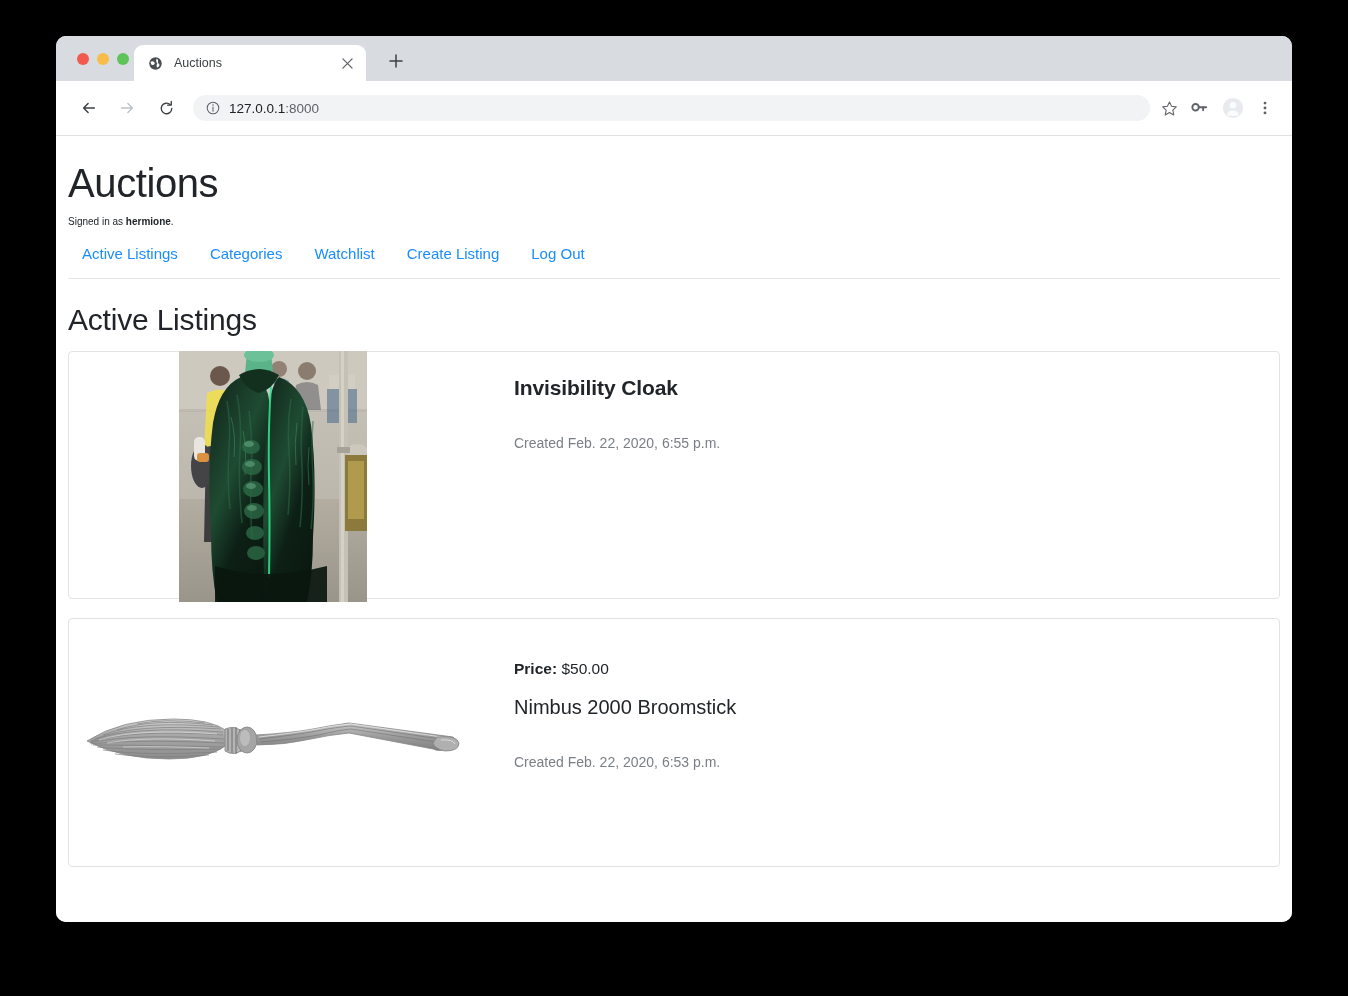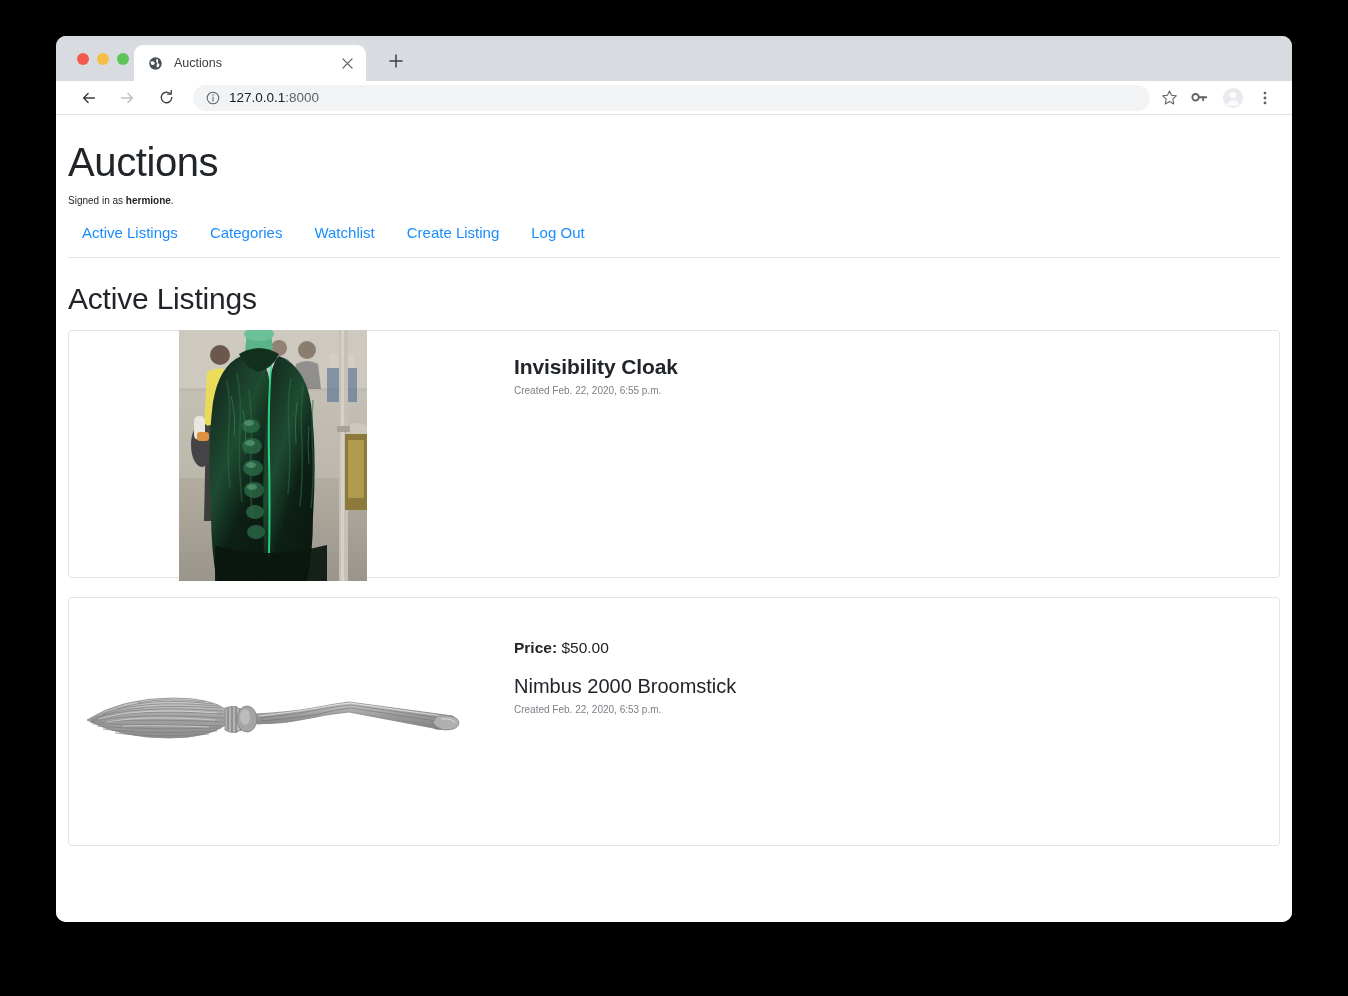--- a/index.html
+++ b/index.html
@@ -75,21 +75,21 @@
   .newtab {
     position: absolute;
     left: 327px; bottom: 7px;
     width: 26px; height: 26px;
     display: flex; align-items: center; justify-content: center;
     color: #3c4043;
   }
 
   
   .toolbar {
-    height: 34px;
+    height: 55px;
     background: #ffffff;
     display: flex;
     align-items: center;
     padding: 0 12px 0 12px;
     border-bottom: 1px solid #dfe1e5;
     flex-shrink: 0;
   }
   .nav-btn {
     width: 30px; height: 30px;
     display: flex; align-items: center; justify-content: center;
@@ -220,22 +220,22 @@
     font-size: 15.5px;
     color: #212529;
   }
   .listing-price b { font-weight: 700; }
   .listing-desc {
     margin-top: 18px;
     font-size: 20px;
     color: #212529;
   }
   .listing-created {
-    margin-top: 6px;
-    font-size: 10px;
+    margin-top: 35px;
+    font-size: 14px;
     color: #7a7f85;
   }
 
   
   .cloak-photo {
     position: absolute;
     left: 110px; top: -1px;
     width: 188px; height: 251px;
     overflow: hidden;
     background: #b9b4ab;

